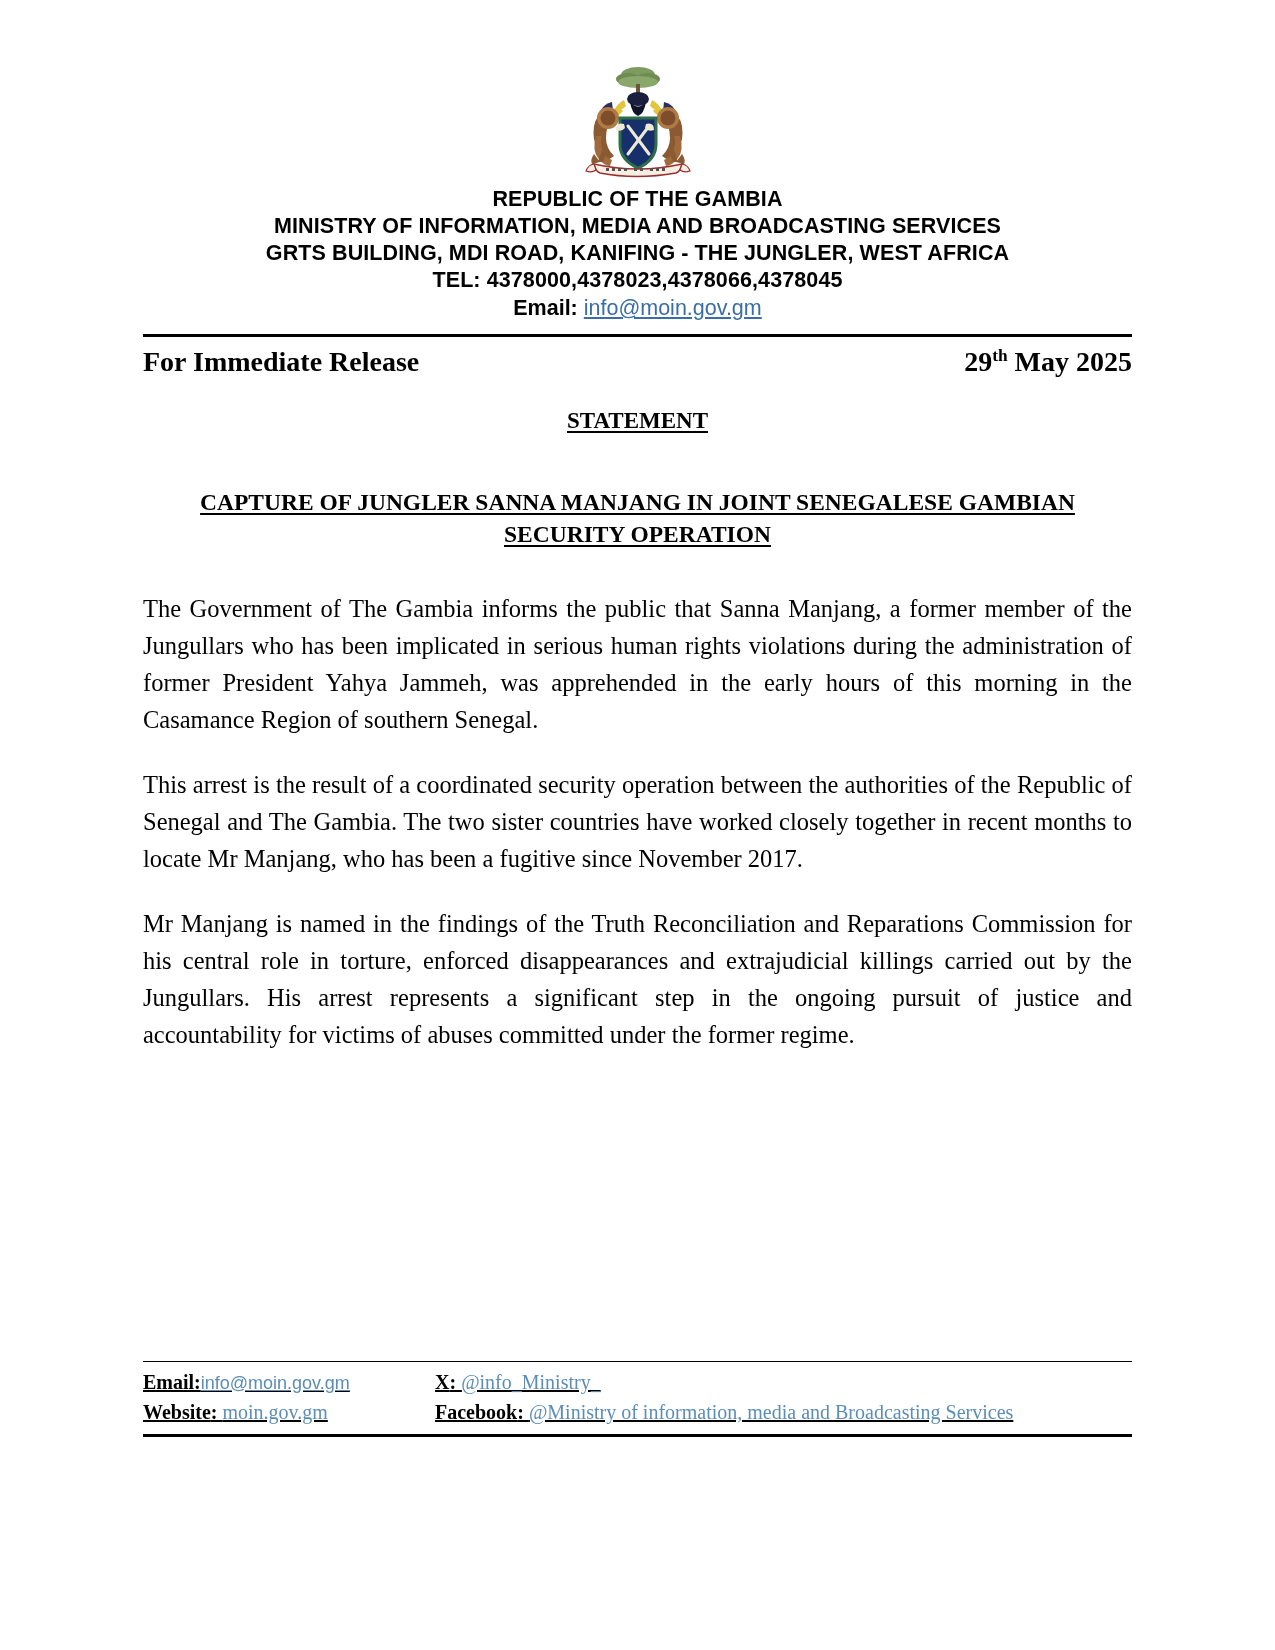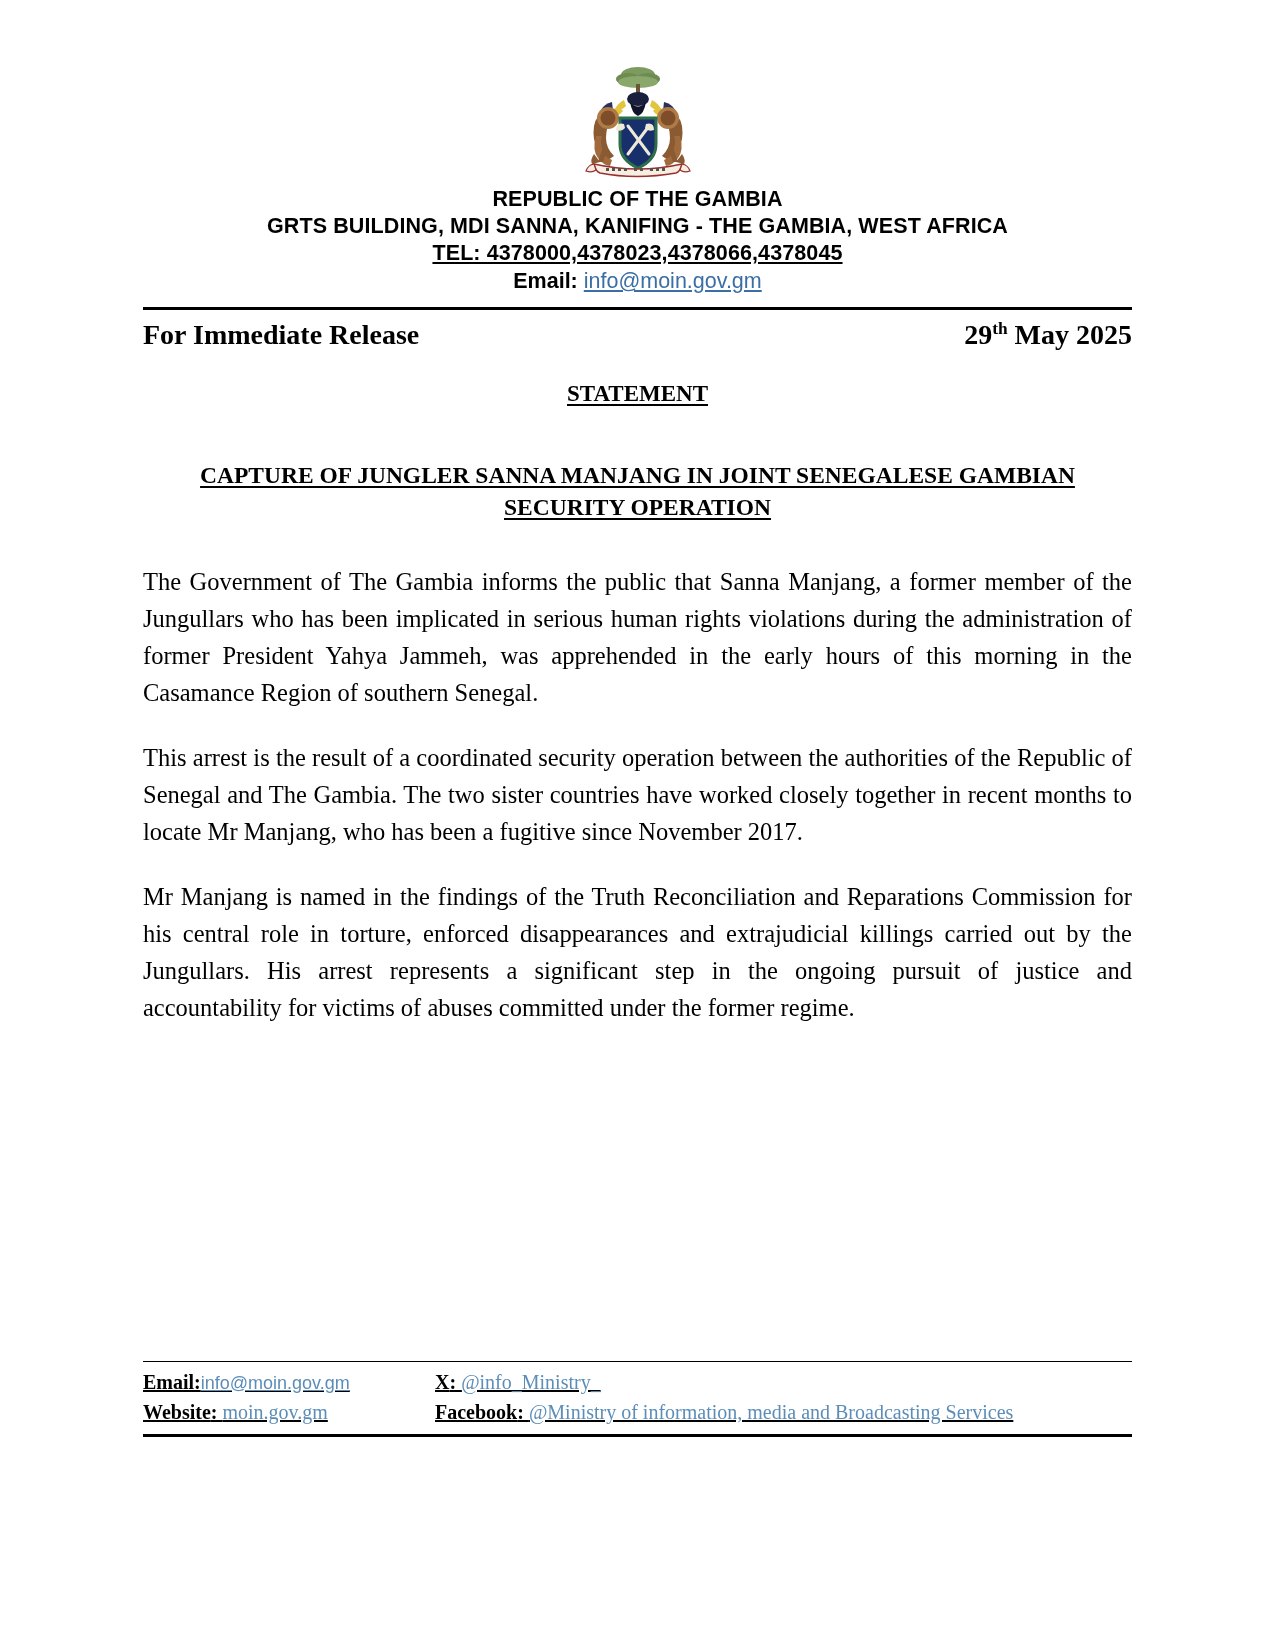--- a/index.html
+++ b/index.html
@@ -45,21 +45,21 @@
     font-family: "Liberation Sans", "DejaVu Sans", sans-serif;
     font-weight: bold;
     font-size: 21.5px;
     line-height: 27px;
     letter-spacing: 0.1px;
     color: #000;
   }
   .org-lines .l1 { font-size: 21.5px; }
   .org-lines .l2 { font-size: 21.5px; }
   .org-lines .l3 { font-size: 21.5px; }
-  .org-lines .l4 { font-size: 21.5px; text-decoration: underline; }
+  .org-lines .l4 { font-size: 21.5px; }
   .email-line {
     font-family: "Liberation Sans", "DejaVu Sans", sans-serif;
     font-weight: bold;
     font-size: 21.5px;
     line-height: 28px;
   }
   .email-link {
     color: #3a6ea5;
     text-decoration: underline;
     font-weight: normal;
@@ -231,21 +231,22 @@
             <rect x="100" y="106" width="3" height="3"></rect>
               <rect x="106" y="106" width="3" height="3"></rect>
             <rect x="112" y="106" width="3" height="3"></rect>
           </g>
         </g>
       </svg>
     </div>
 
     <div class="org-lines">
       <div class="l1">REPUBLIC OF THE GAMBIA</div>
-      <div class="l3">GRTS BUILDING, MDI SANNA, KANIFING - THE GAMBIA, WEST AFRICA</div>
+      <div class="l2">MINISTRY OF INFORMATION, MEDIA AND BROADCASTING SERVICES</div>
+      <div class="l3">GRTS BUILDING, MDI ROAD, KANIFING - THE JUNGLER, WEST AFRICA</div>
       <div class="l4">TEL: 4378000,4378023,4378066,4378045</div>
     </div>
 
     <div class="email-line">
       <span>Email:</span>
       <span class="email-link">info@moin.gov.gm</span>
     </div>
   </div>
 
   <div class="rule-top"></div>

